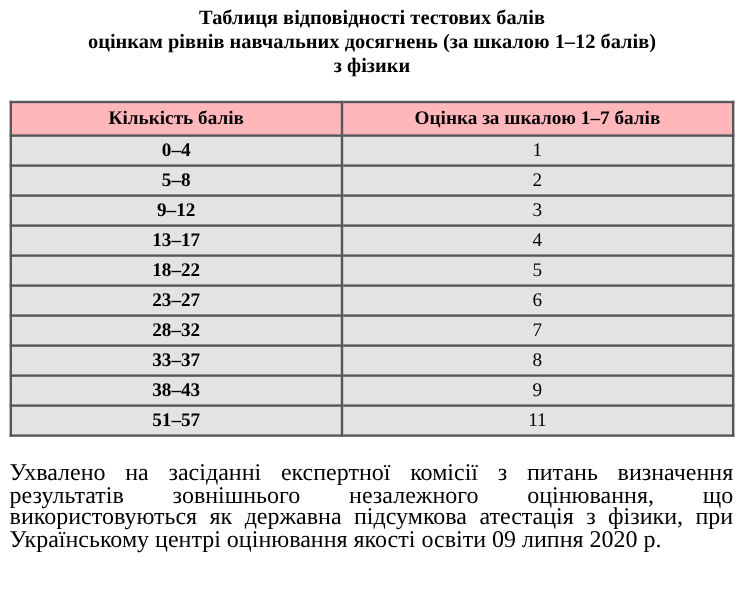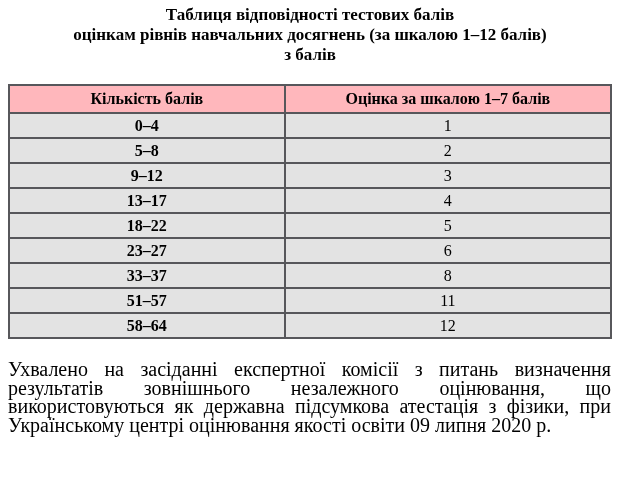--- a/index.html
+++ b/index.html
@@ -66,21 +66,21 @@
   }
 </style>
 </head>
 <body>
 
 <div class="page">
 
   <header class="doc-title">
     <div>Таблиця відповідності тестових балів</div>
     <div>оцінкам рівнів навчальних досягнень (за шкалою 1–12 балів)</div>
-    <div>з балів</div>
+    <div>з фізики</div>
   </header>
 
   <table class="score-table">
     <colgroup>
       <col class="col-range">
       <col class="col-grade">
     </colgroup>
     <thead>
       <tr>
         <th>Кількість балів</th>
@@ -106,29 +106,33 @@
       </tr>
       <tr>
         <td class="cell-range">18–22</td>
         <td class="cell-grade">5</td>
       </tr>
       <tr>
         <td class="cell-range">23–27</td>
         <td class="cell-grade">6</td>
       </tr>
       <tr>
+        <td class="cell-range">28–32</td>
+        <td class="cell-grade">7</td>
+      </tr>
+      <tr>
         <td class="cell-range">33–37</td>
         <td class="cell-grade">8</td>
       </tr>
       <tr>
+        <td class="cell-range">38–43</td>
+        <td class="cell-grade">9</td>
+      </tr>
+      <tr>
         <td class="cell-range">51–57</td>
         <td class="cell-grade">11</td>
-      </tr>
-      <tr>
-        <td class="cell-range">58–64</td>
-        <td class="cell-grade">12</td>
       </tr>
     </tbody>
   </table>
 
   <p class="footnote">Ухвалено на засіданні експертної комісії з питань визначення результатів зовнішнього незалежного оцінювання, що використовуються як державна підсумкова атестація з фізики, при Українському центрі оцінювання якості освіти 09 липня 2020 р.</p>
 
 </div>
 
 </body></html>

